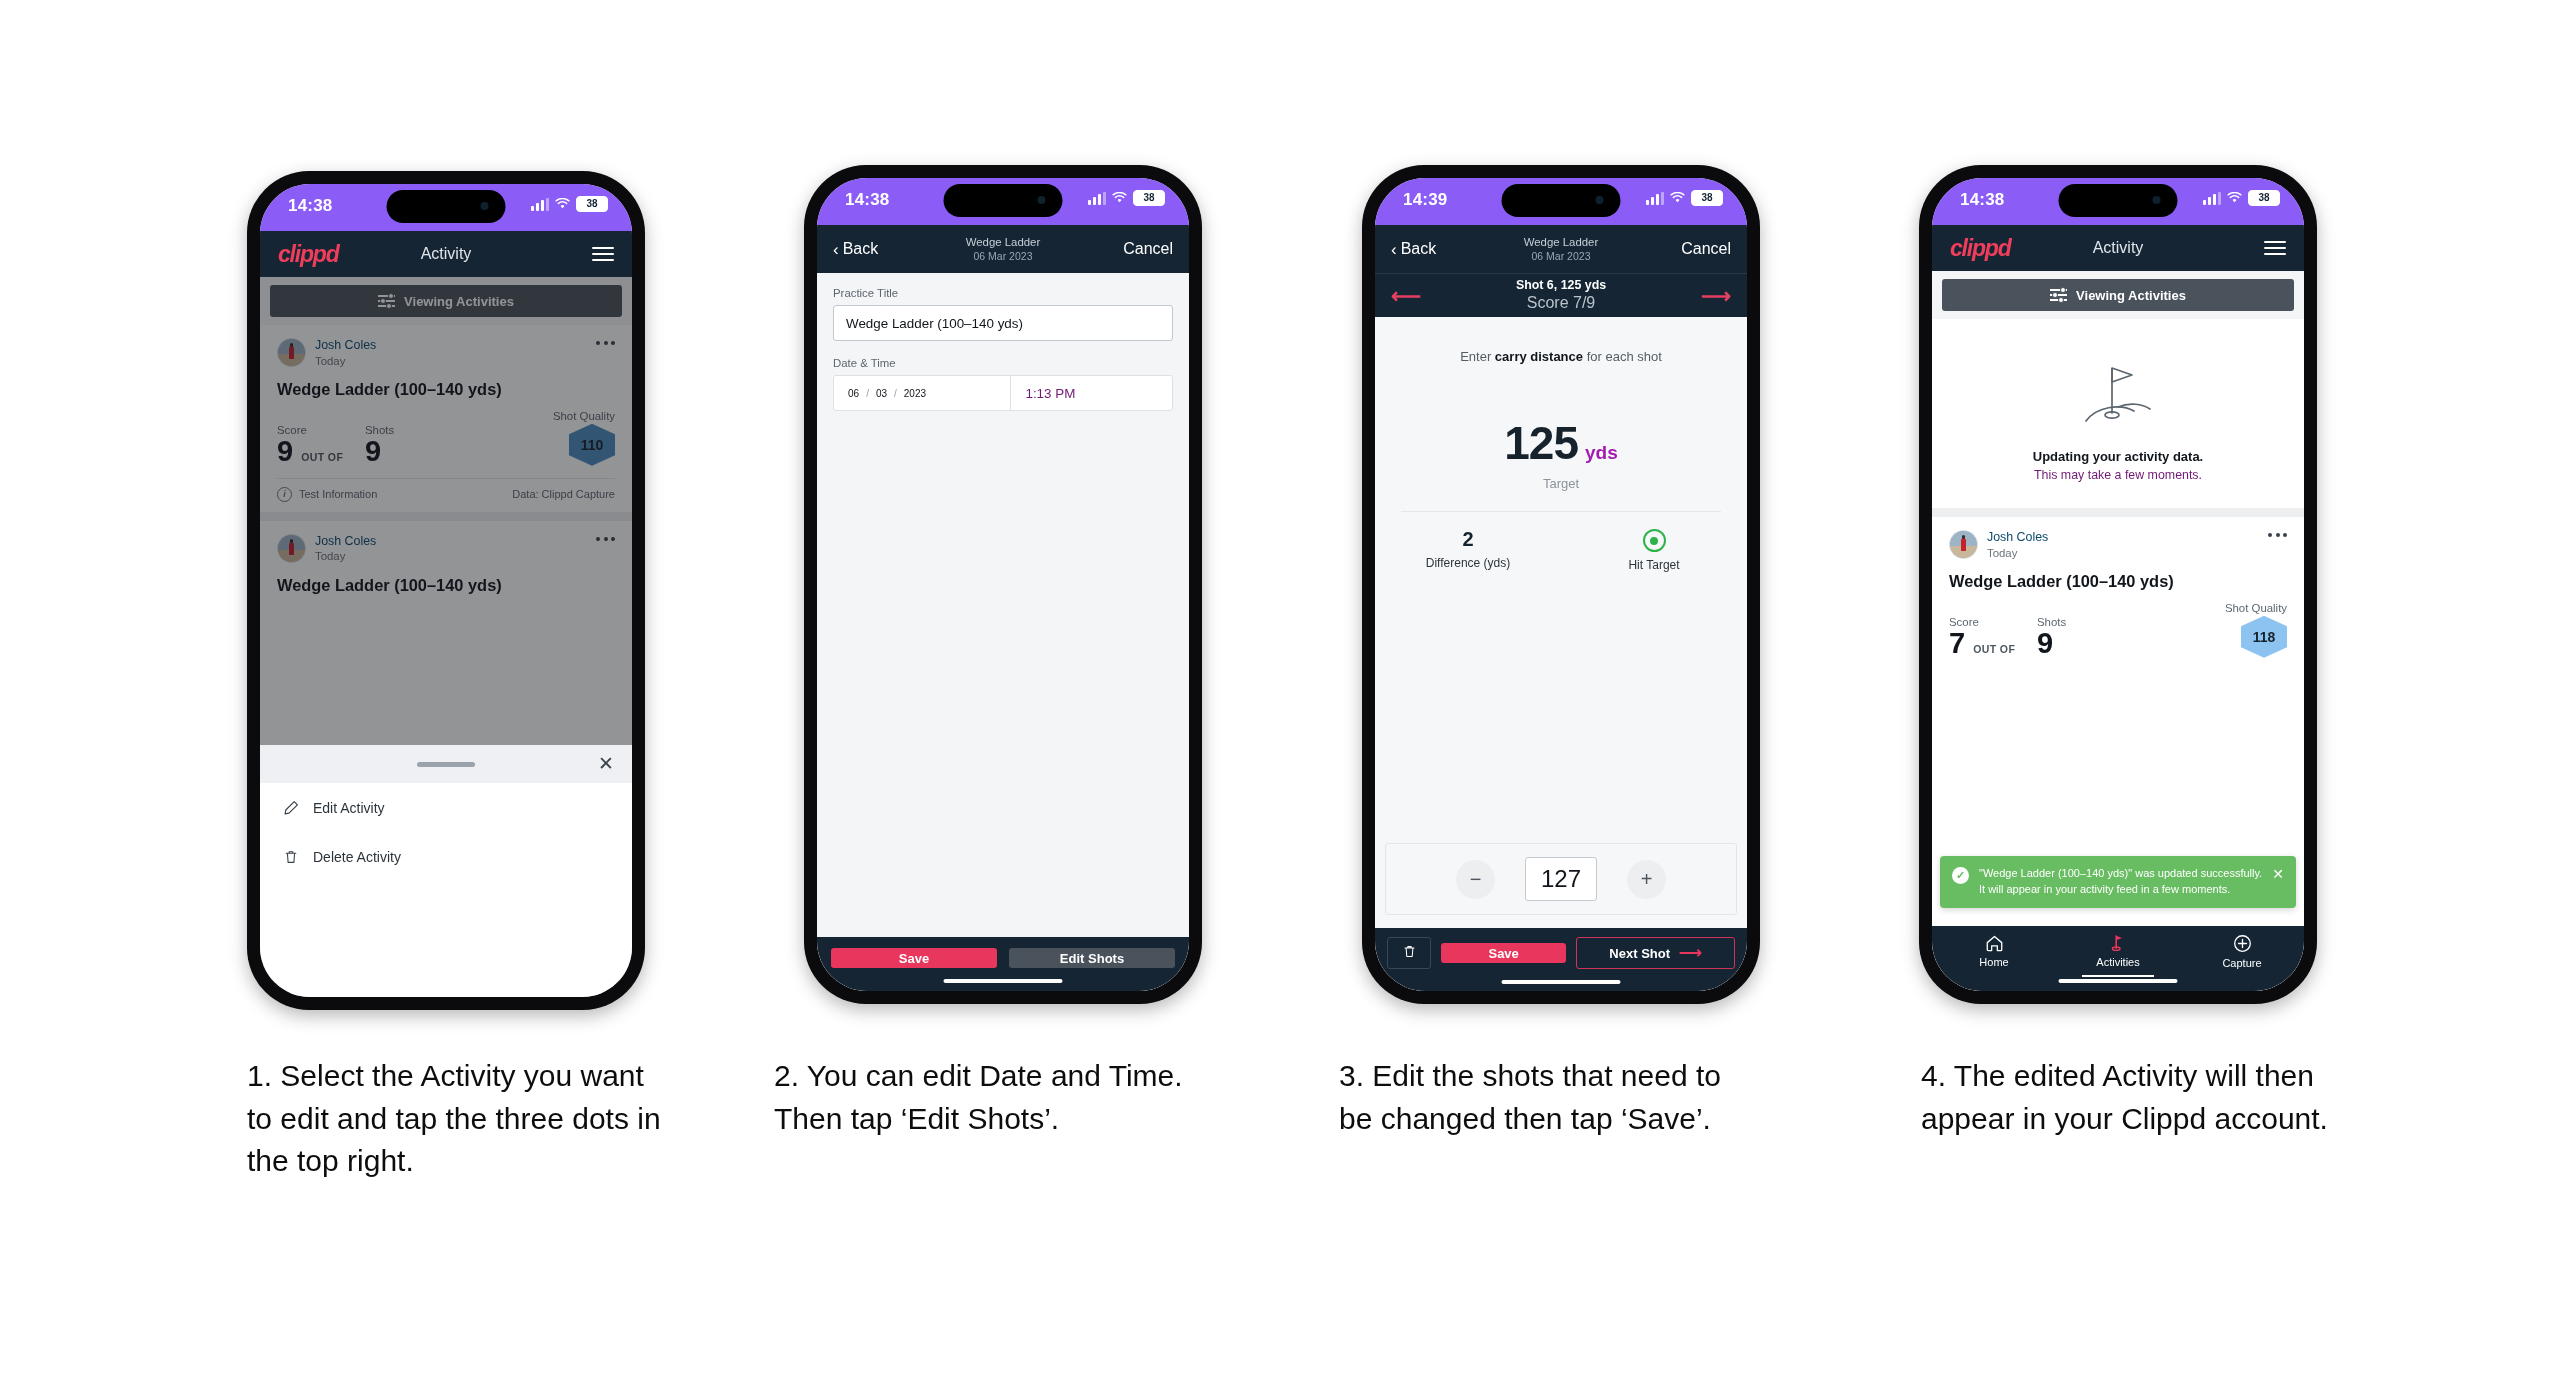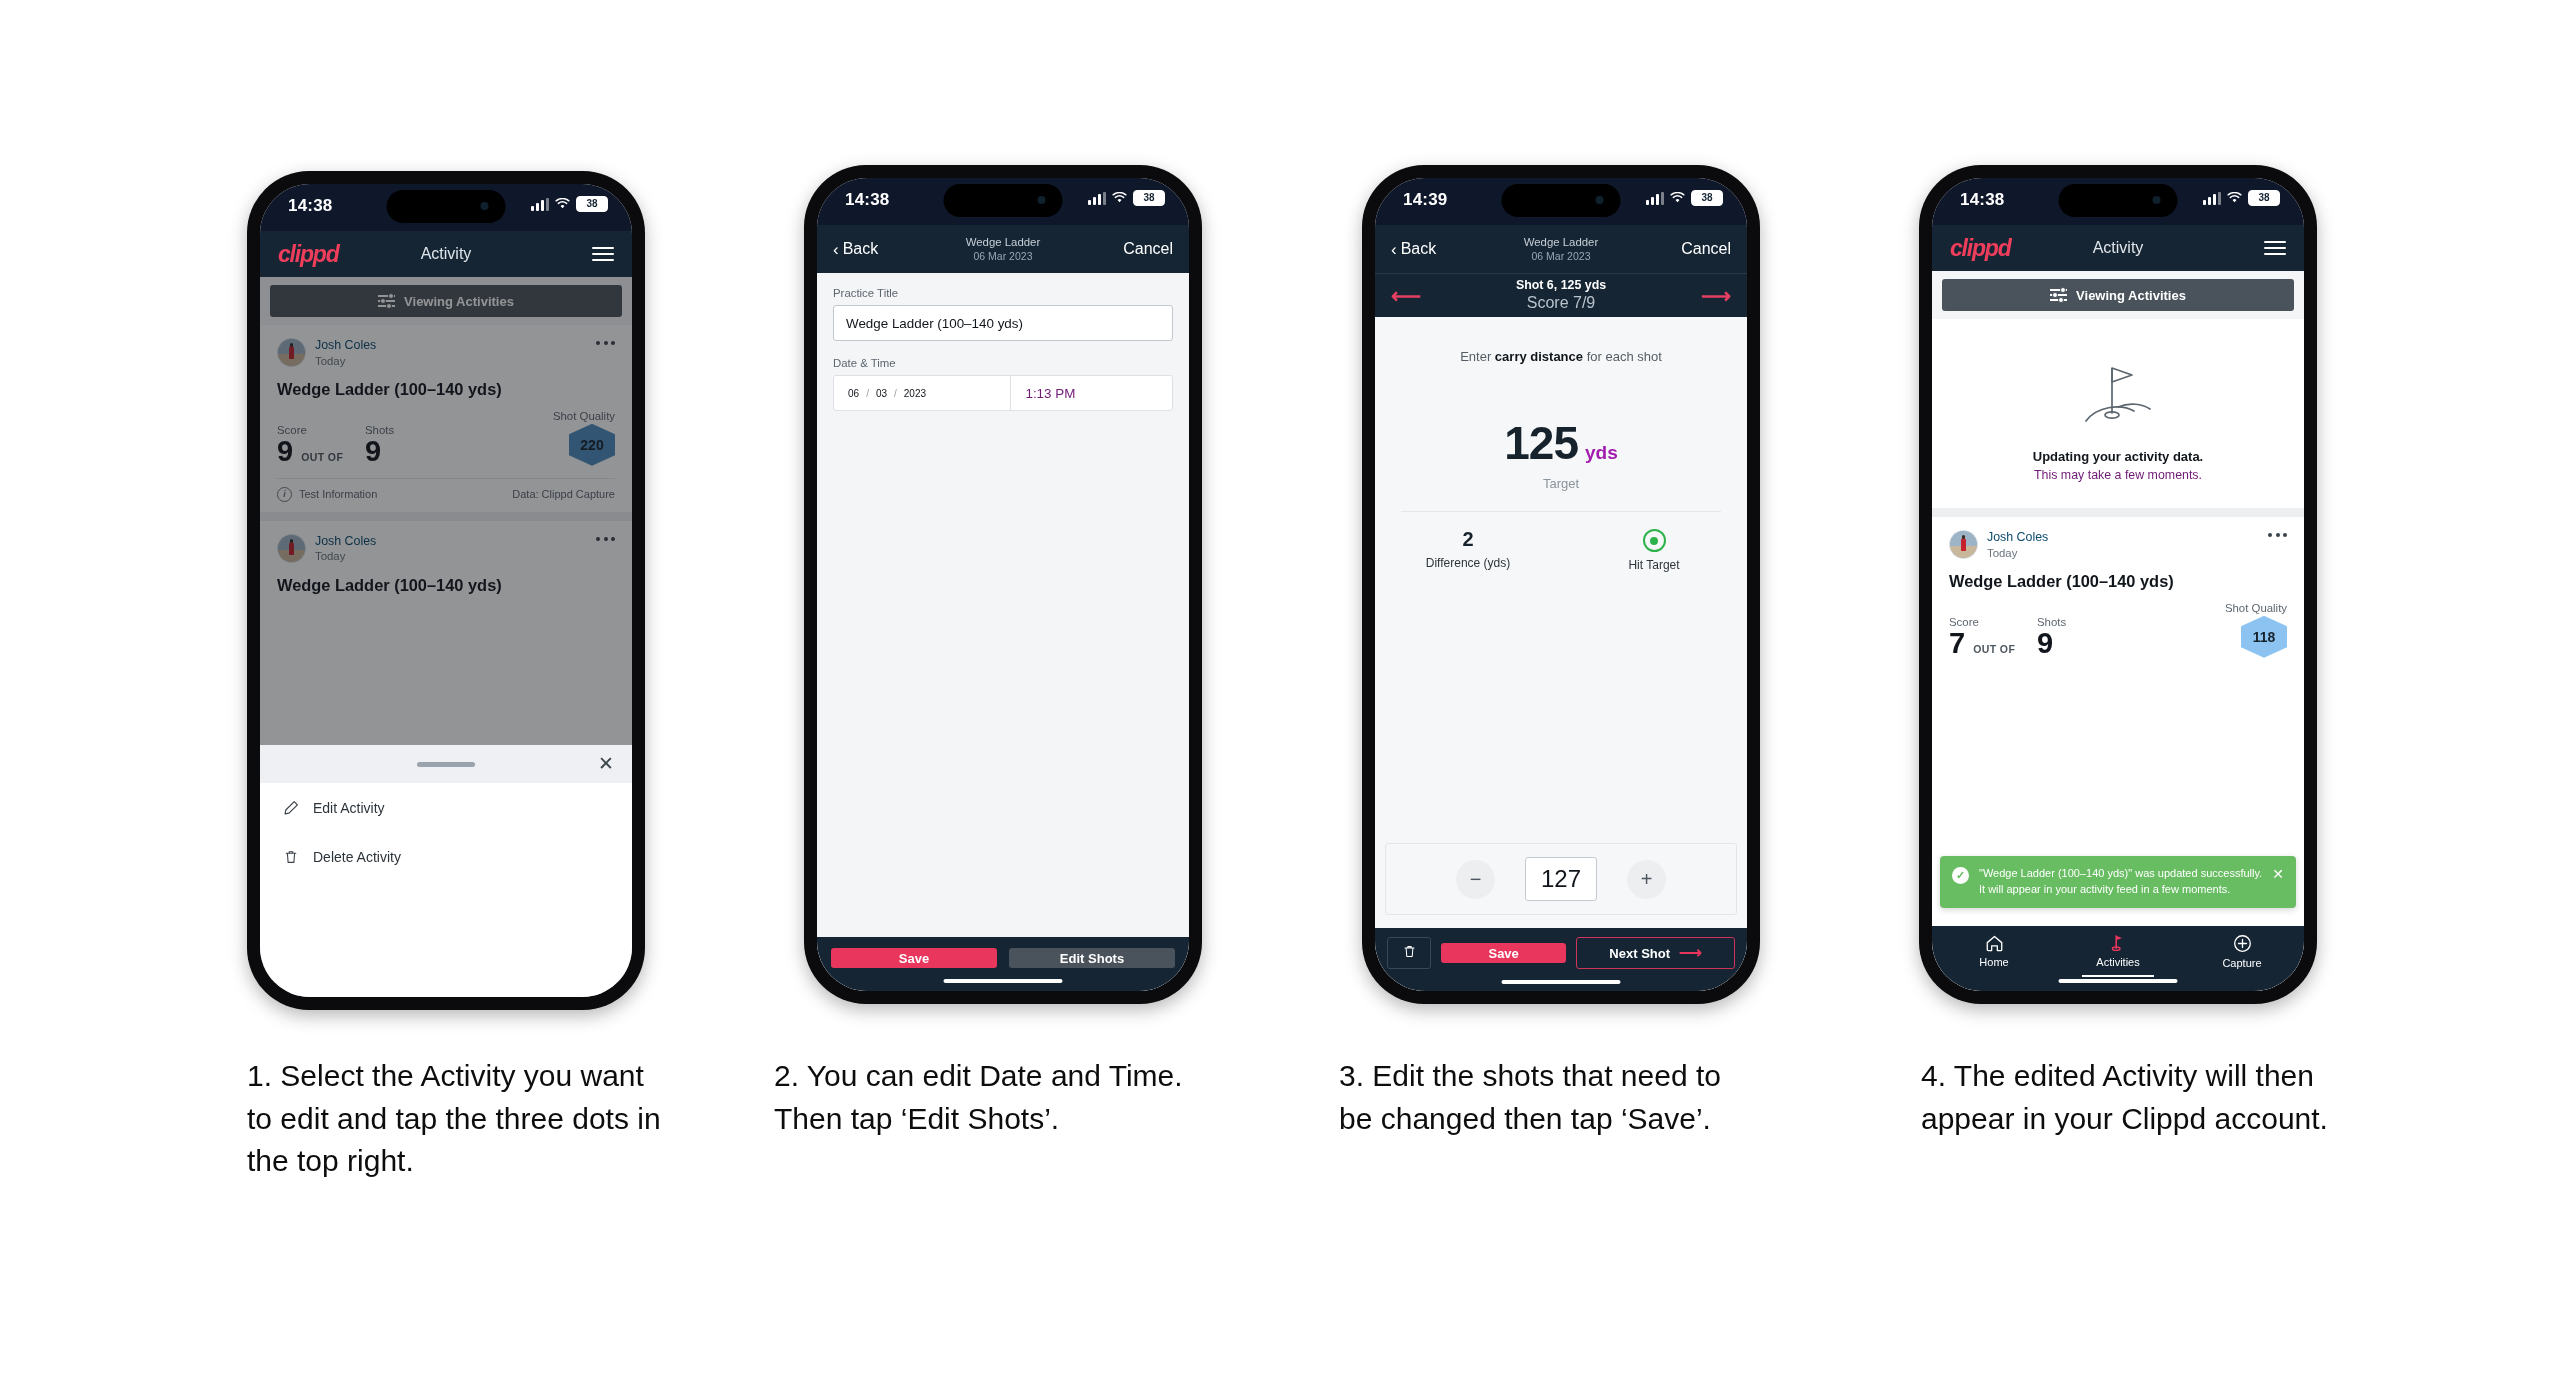--- a/index.html
+++ b/index.html
@@ -14,21 +14,21 @@
   .phone{position:absolute;width:398px;height:839px;background:#0b0b0d;
          border-radius:62px;box-shadow:0 6px 18px rgba(0,0,0,.28);}
   .phone .screen{position:absolute;left:13px;top:13px;width:372px;height:813px;
          border-radius:50px;overflow:hidden;background:#fff;}
   .p1{left:247px;top:171px;}
   .p2{left:804px;top:165px;}
   .p3{left:1362px;top:165px;}
   .p4{left:1919px;top:165px;}
 
   
-  .status{position:relative;height:47px;background:#0f172a;color:#fff;}
+  .status{position:relative;height:47px;background:#8b5cf6;color:#fff;}
   .st-time{position:absolute;left:28px;top:12px;font-size:17px;font-weight:bold;letter-spacing:0.2px;}
   .notch{position:absolute;left:50%;transform:translateX(-50%);top:6px;width:119px;height:33px;
          background:#000;border-radius:18px;}
   .notch:after{content:"";position:absolute;right:17px;top:12px;width:8px;height:8px;border-radius:50%;
          background:#10212e;}
   .st-right{position:absolute;right:24px;top:12px;display:flex;align-items:center;gap:6px;}
   .bars{display:flex;align-items:flex-end;gap:2px;height:13px;}
   .bars i{display:block;width:3px;background:#fff;border-radius:1px;}
   .bars i:nth-child(1){height:5px}.bars i:nth-child(2){height:8px}
   .bars i:nth-child(3){height:11px}.bars i:nth-child(4){height:13px;opacity:.45}
@@ -286,21 +286,21 @@
             <div class="st-shots">
               <div class="stat-l">Shots</div>
               <div class="bigrow">
                 <span class="big">9</span>
               </div>
             </div>
             <div class="st-q">
               <div class="stat-l">Shot Quality</div>
               <div class="hexwrap">
                 <div class="hex">
-                  <span>220</span>
+                  <span>110</span>
                 </div>
               </div>
             </div>
           </div>
           <div class="card-foot">
             <div class="foot-l">
               <span class="icirc">i</span>
               <span>Test Information</span>
             </div>
             <div class="foot-r">Data: Clippd Capture</div>

